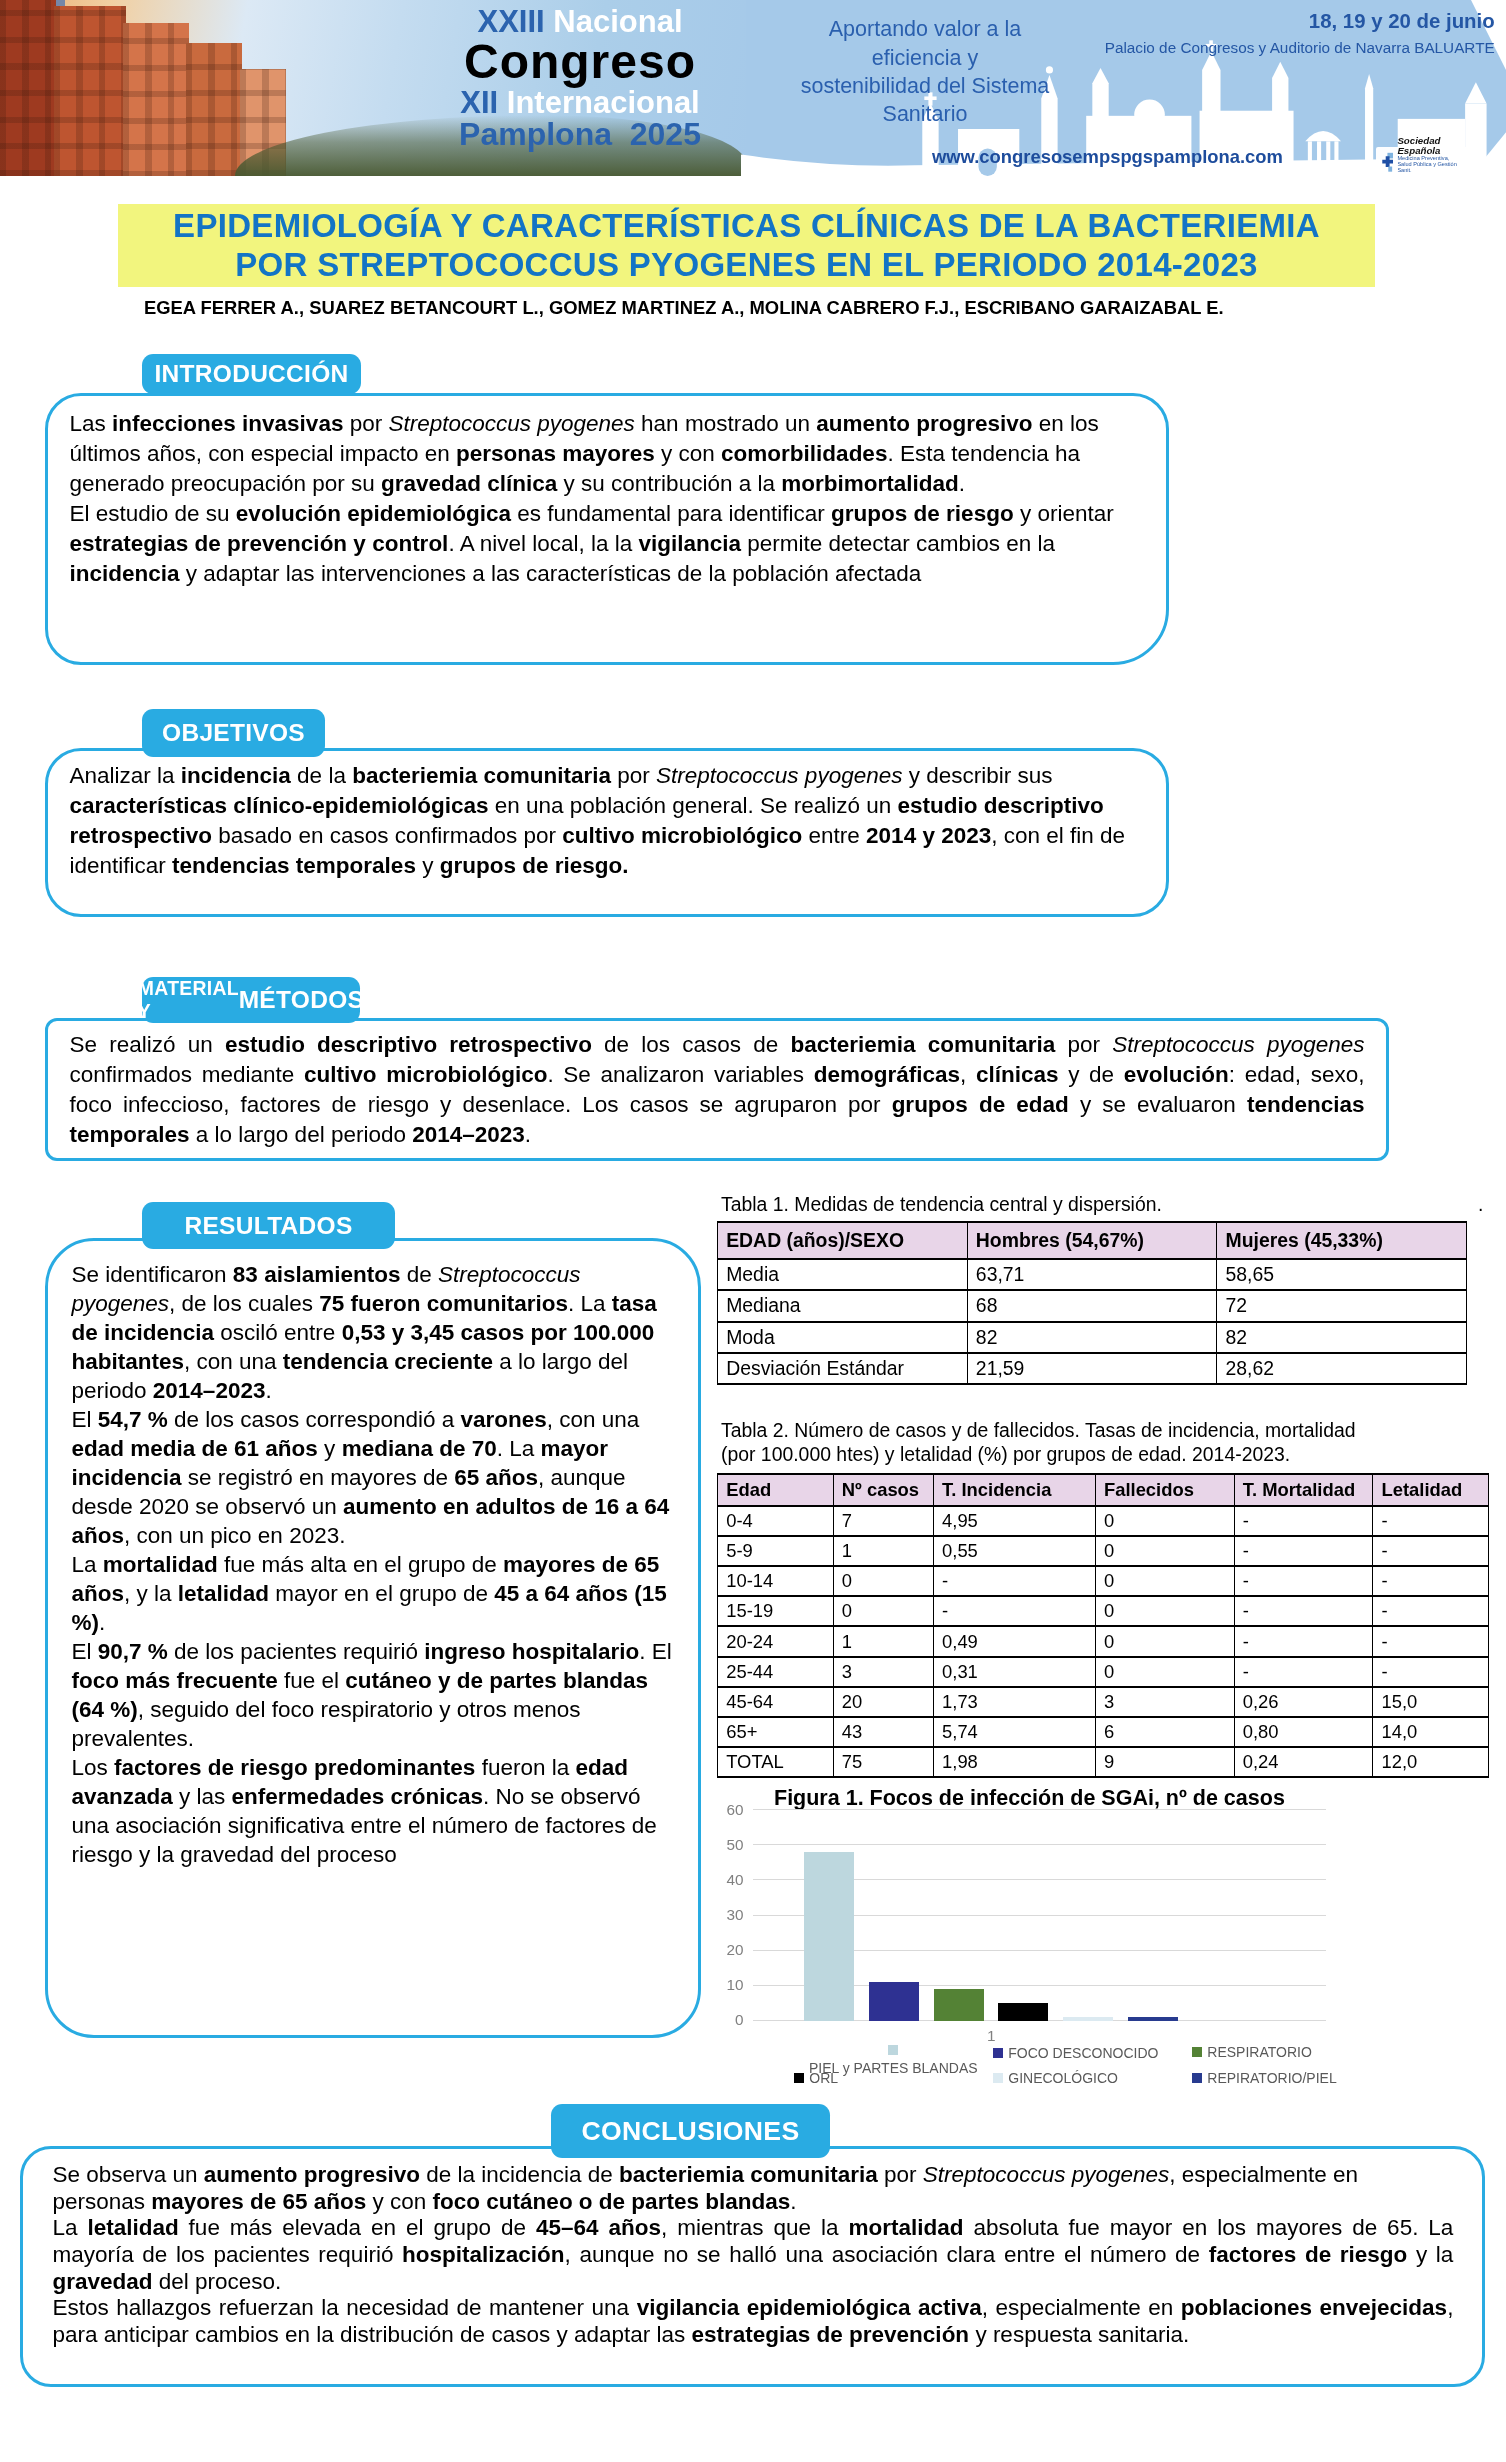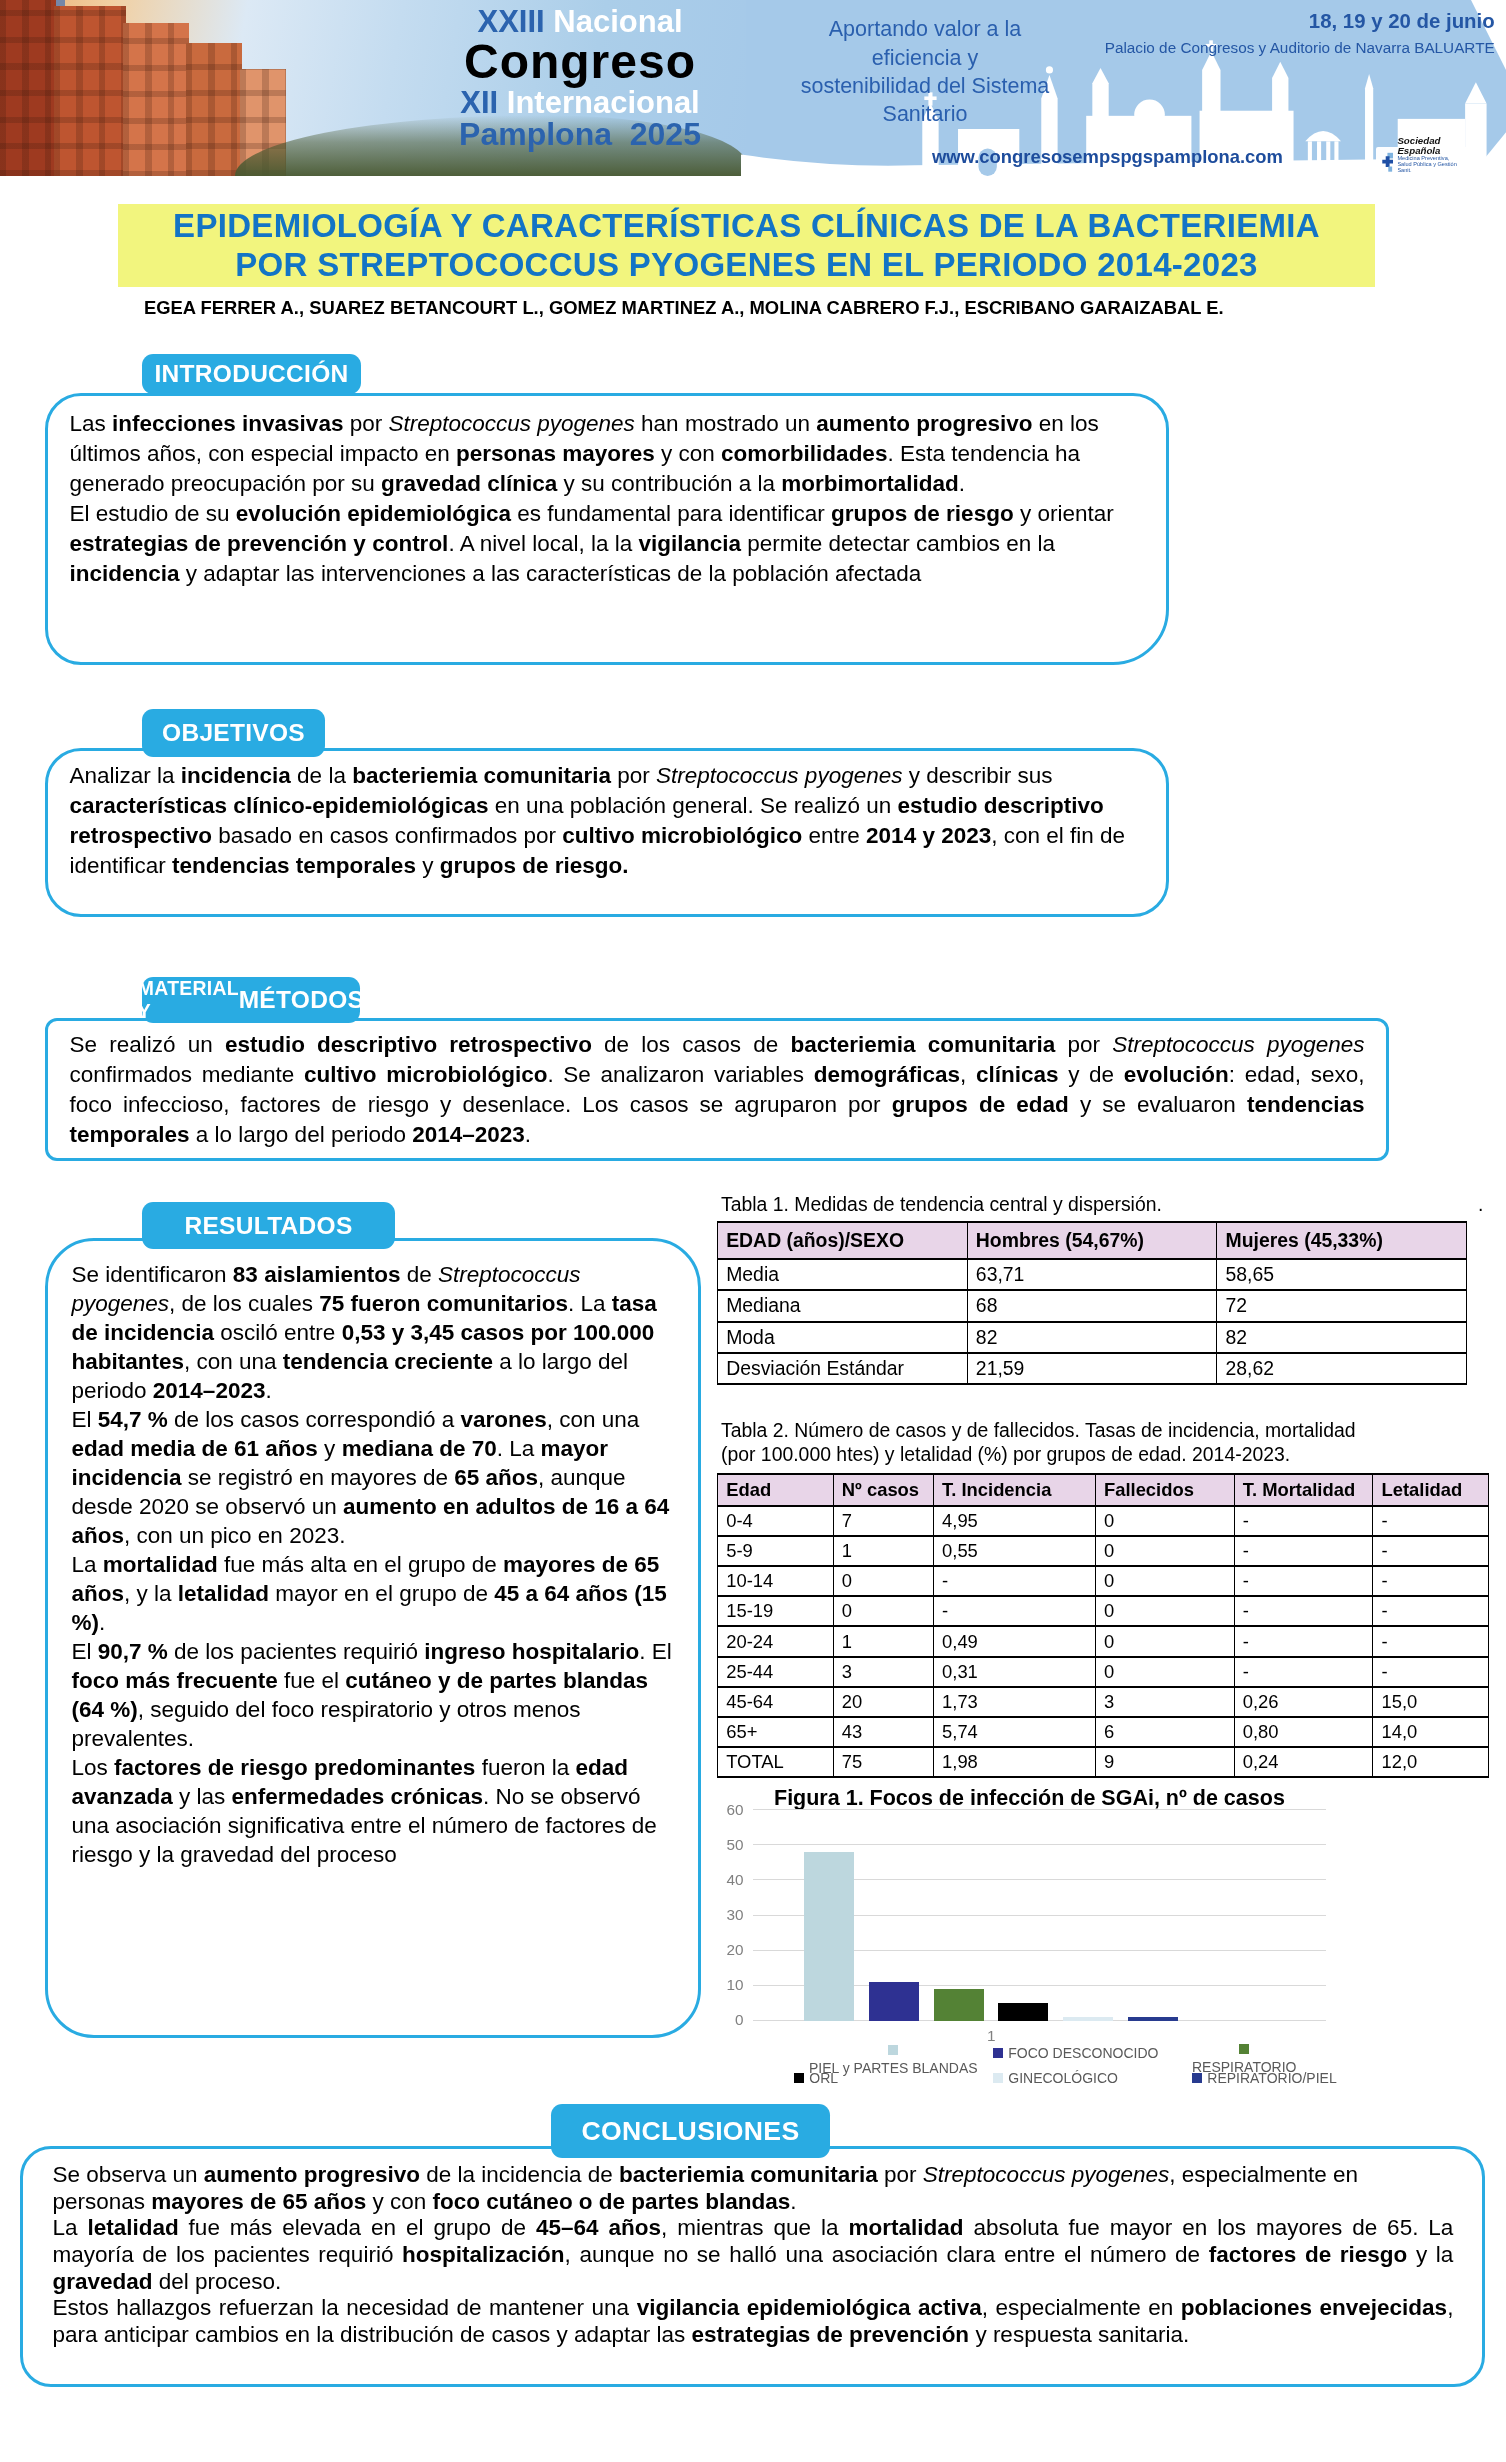--- a/index.html
+++ b/index.html
@@ -389,21 +389,21 @@
       <div class="bar" style="left: 411px; width: 50px; top: 239px; height: 3.5px; background: rgb(40, 59, 143);"></div>
       <div class="xlab" style="left: 270px; top: 249px;">1</div>
       <div class="legend-item" style="left: 92px; top: 267px; flex-direction: column;">
         <span class="legend-marker" style="background: rgb(189, 215, 222);"></span>
         <span class="legend-label">PIEL y PARTES BLANDAS</span>
       </div>
       <div class="legend-item" style="left: 276px; top: 267px;">
         <span class="legend-marker" style="background: rgb(46, 49, 146);"></span>
         <span class="legend-label">FOCO DESCONOCIDO</span>
       </div>
-      <div class="legend-item" style="left: 475px; top: 266px; flex-direction: column;">
+      <div class="legend-item" style="left: 475px; top: 266px;">
         <span class="legend-marker" style="background: rgb(84, 130, 53);"></span>
         <span class="legend-label">RESPIRATORIO</span>
       </div>
       <div class="legend-item" style="left: 77px; top: 292px;">
         <span class="legend-marker" style="background: rgb(0, 0, 0);"></span>
         <span class="legend-label">ORL</span>
       </div>
       <div class="legend-item" style="left: 276px; top: 292px;">
         <span class="legend-marker" style="background: rgb(220, 234, 241);"></span>
         <span class="legend-label">GINECOLÓGICO</span>

